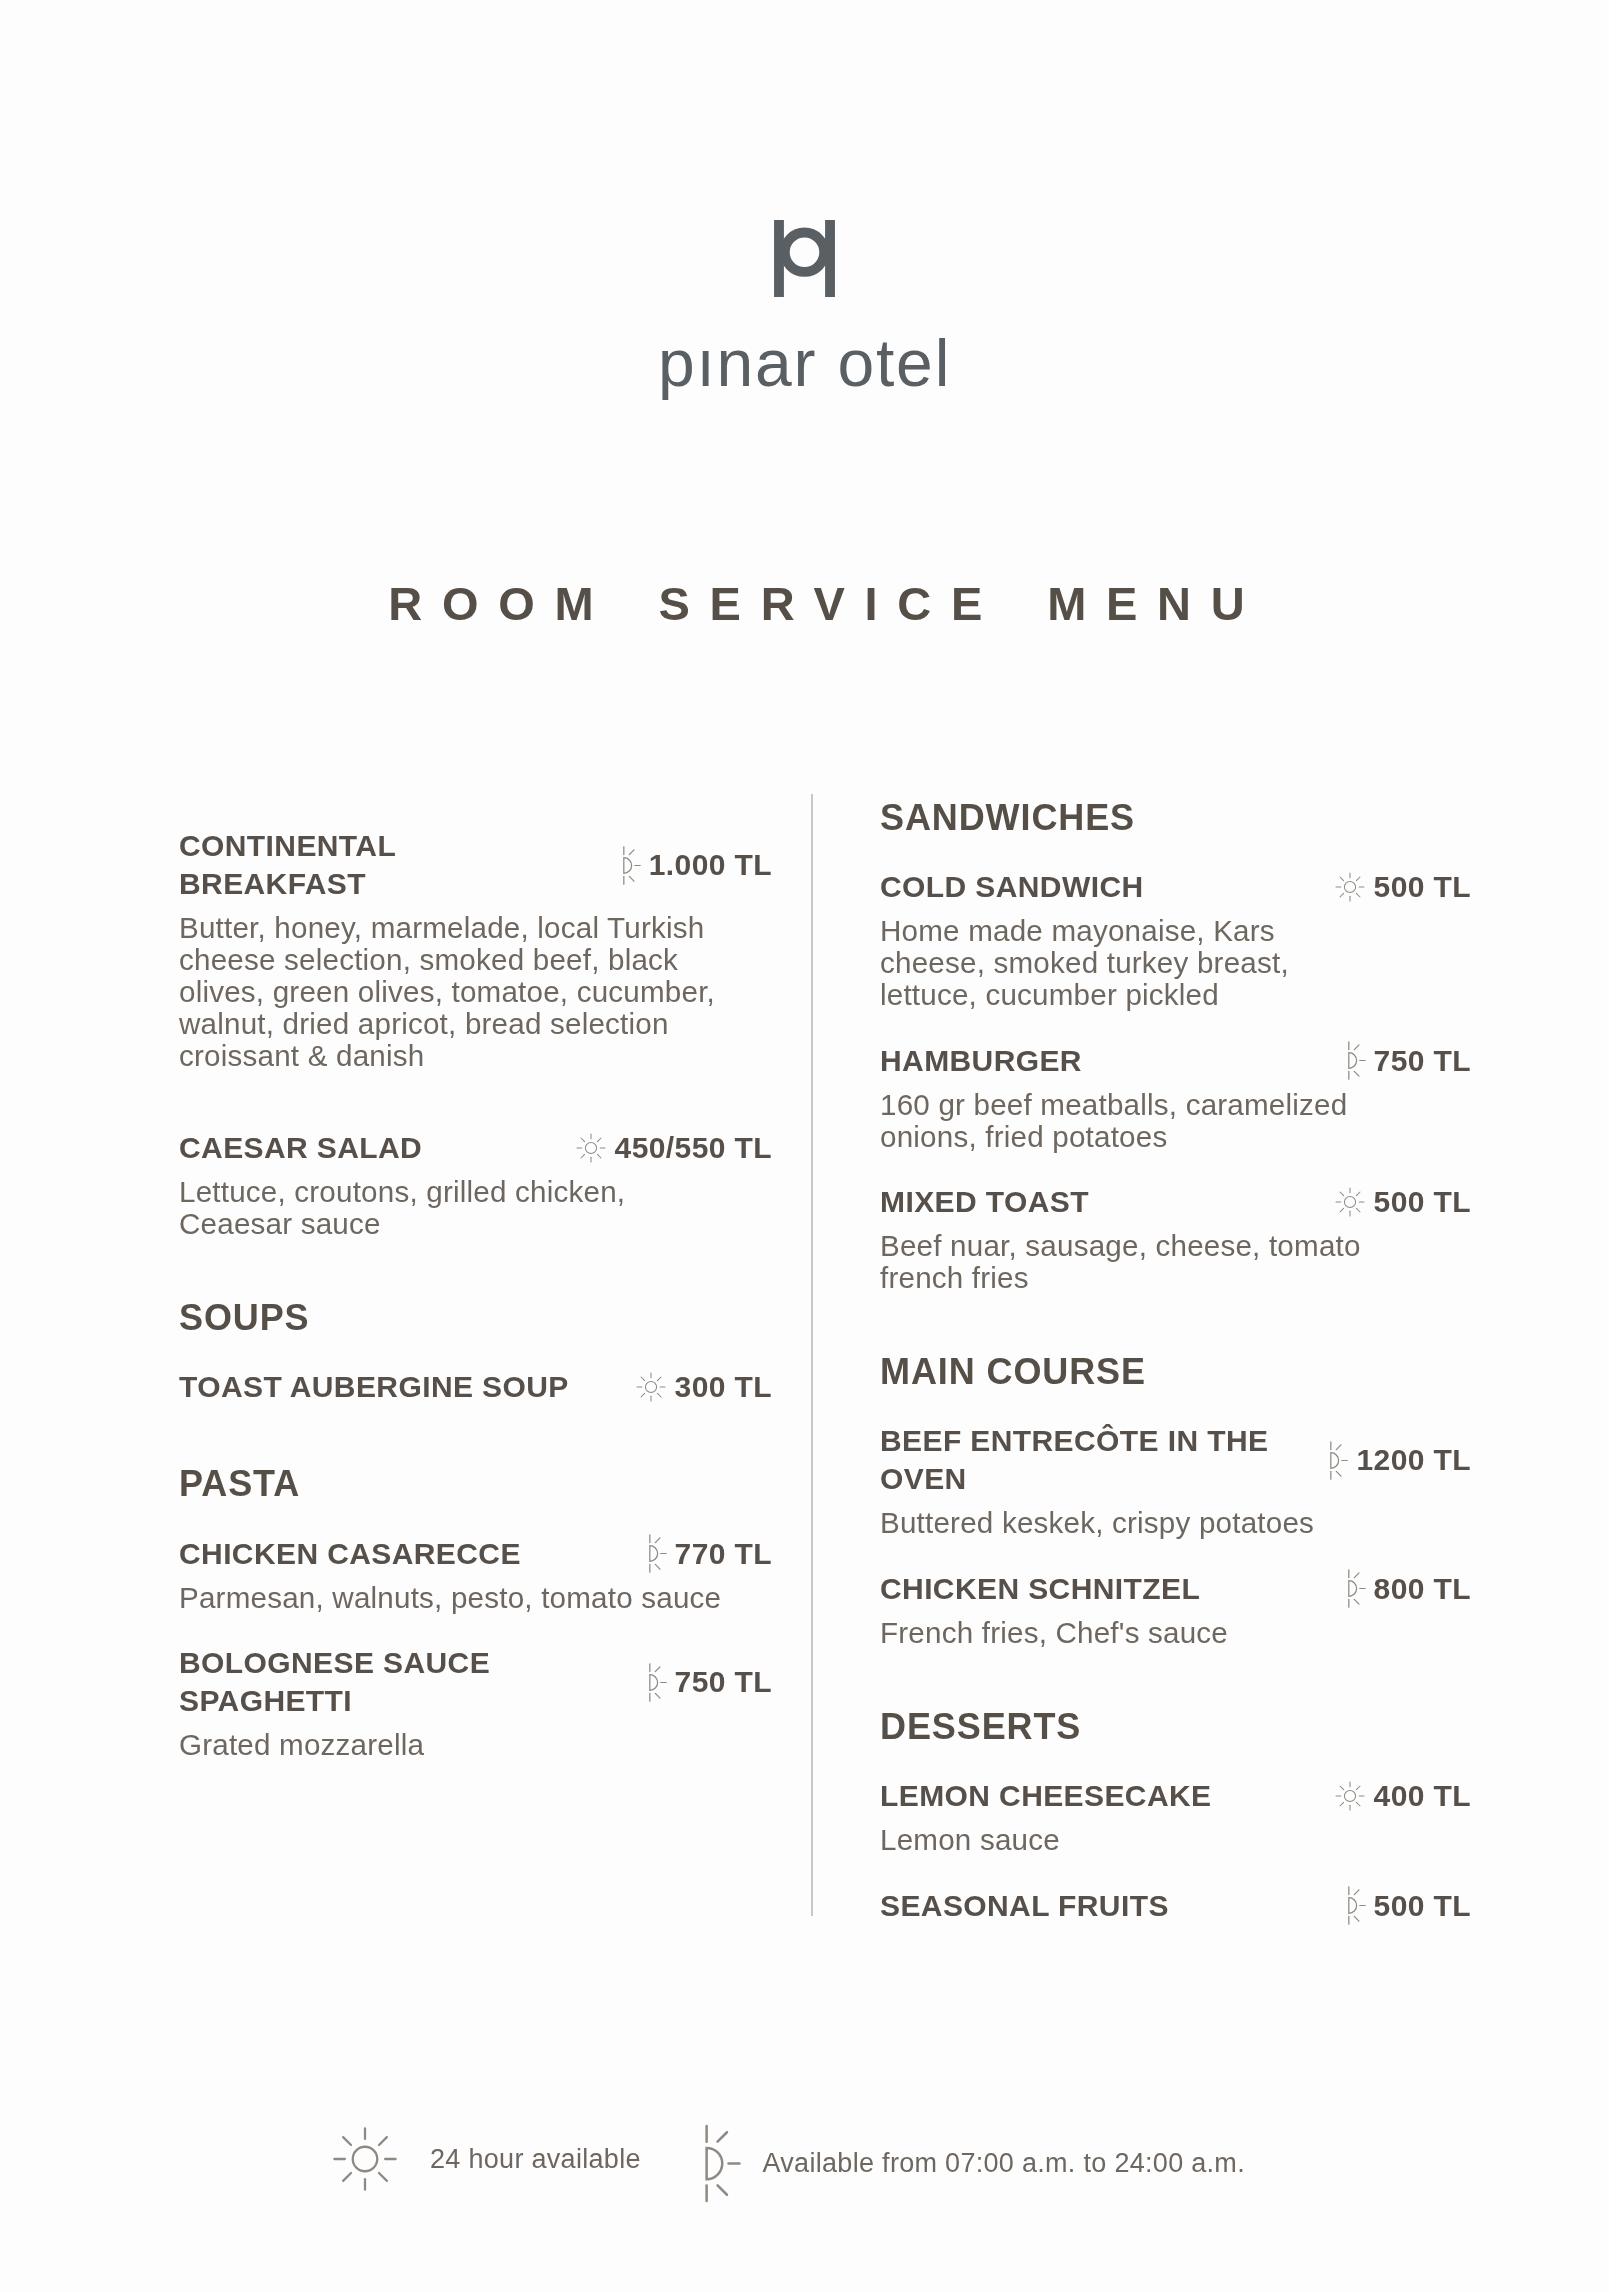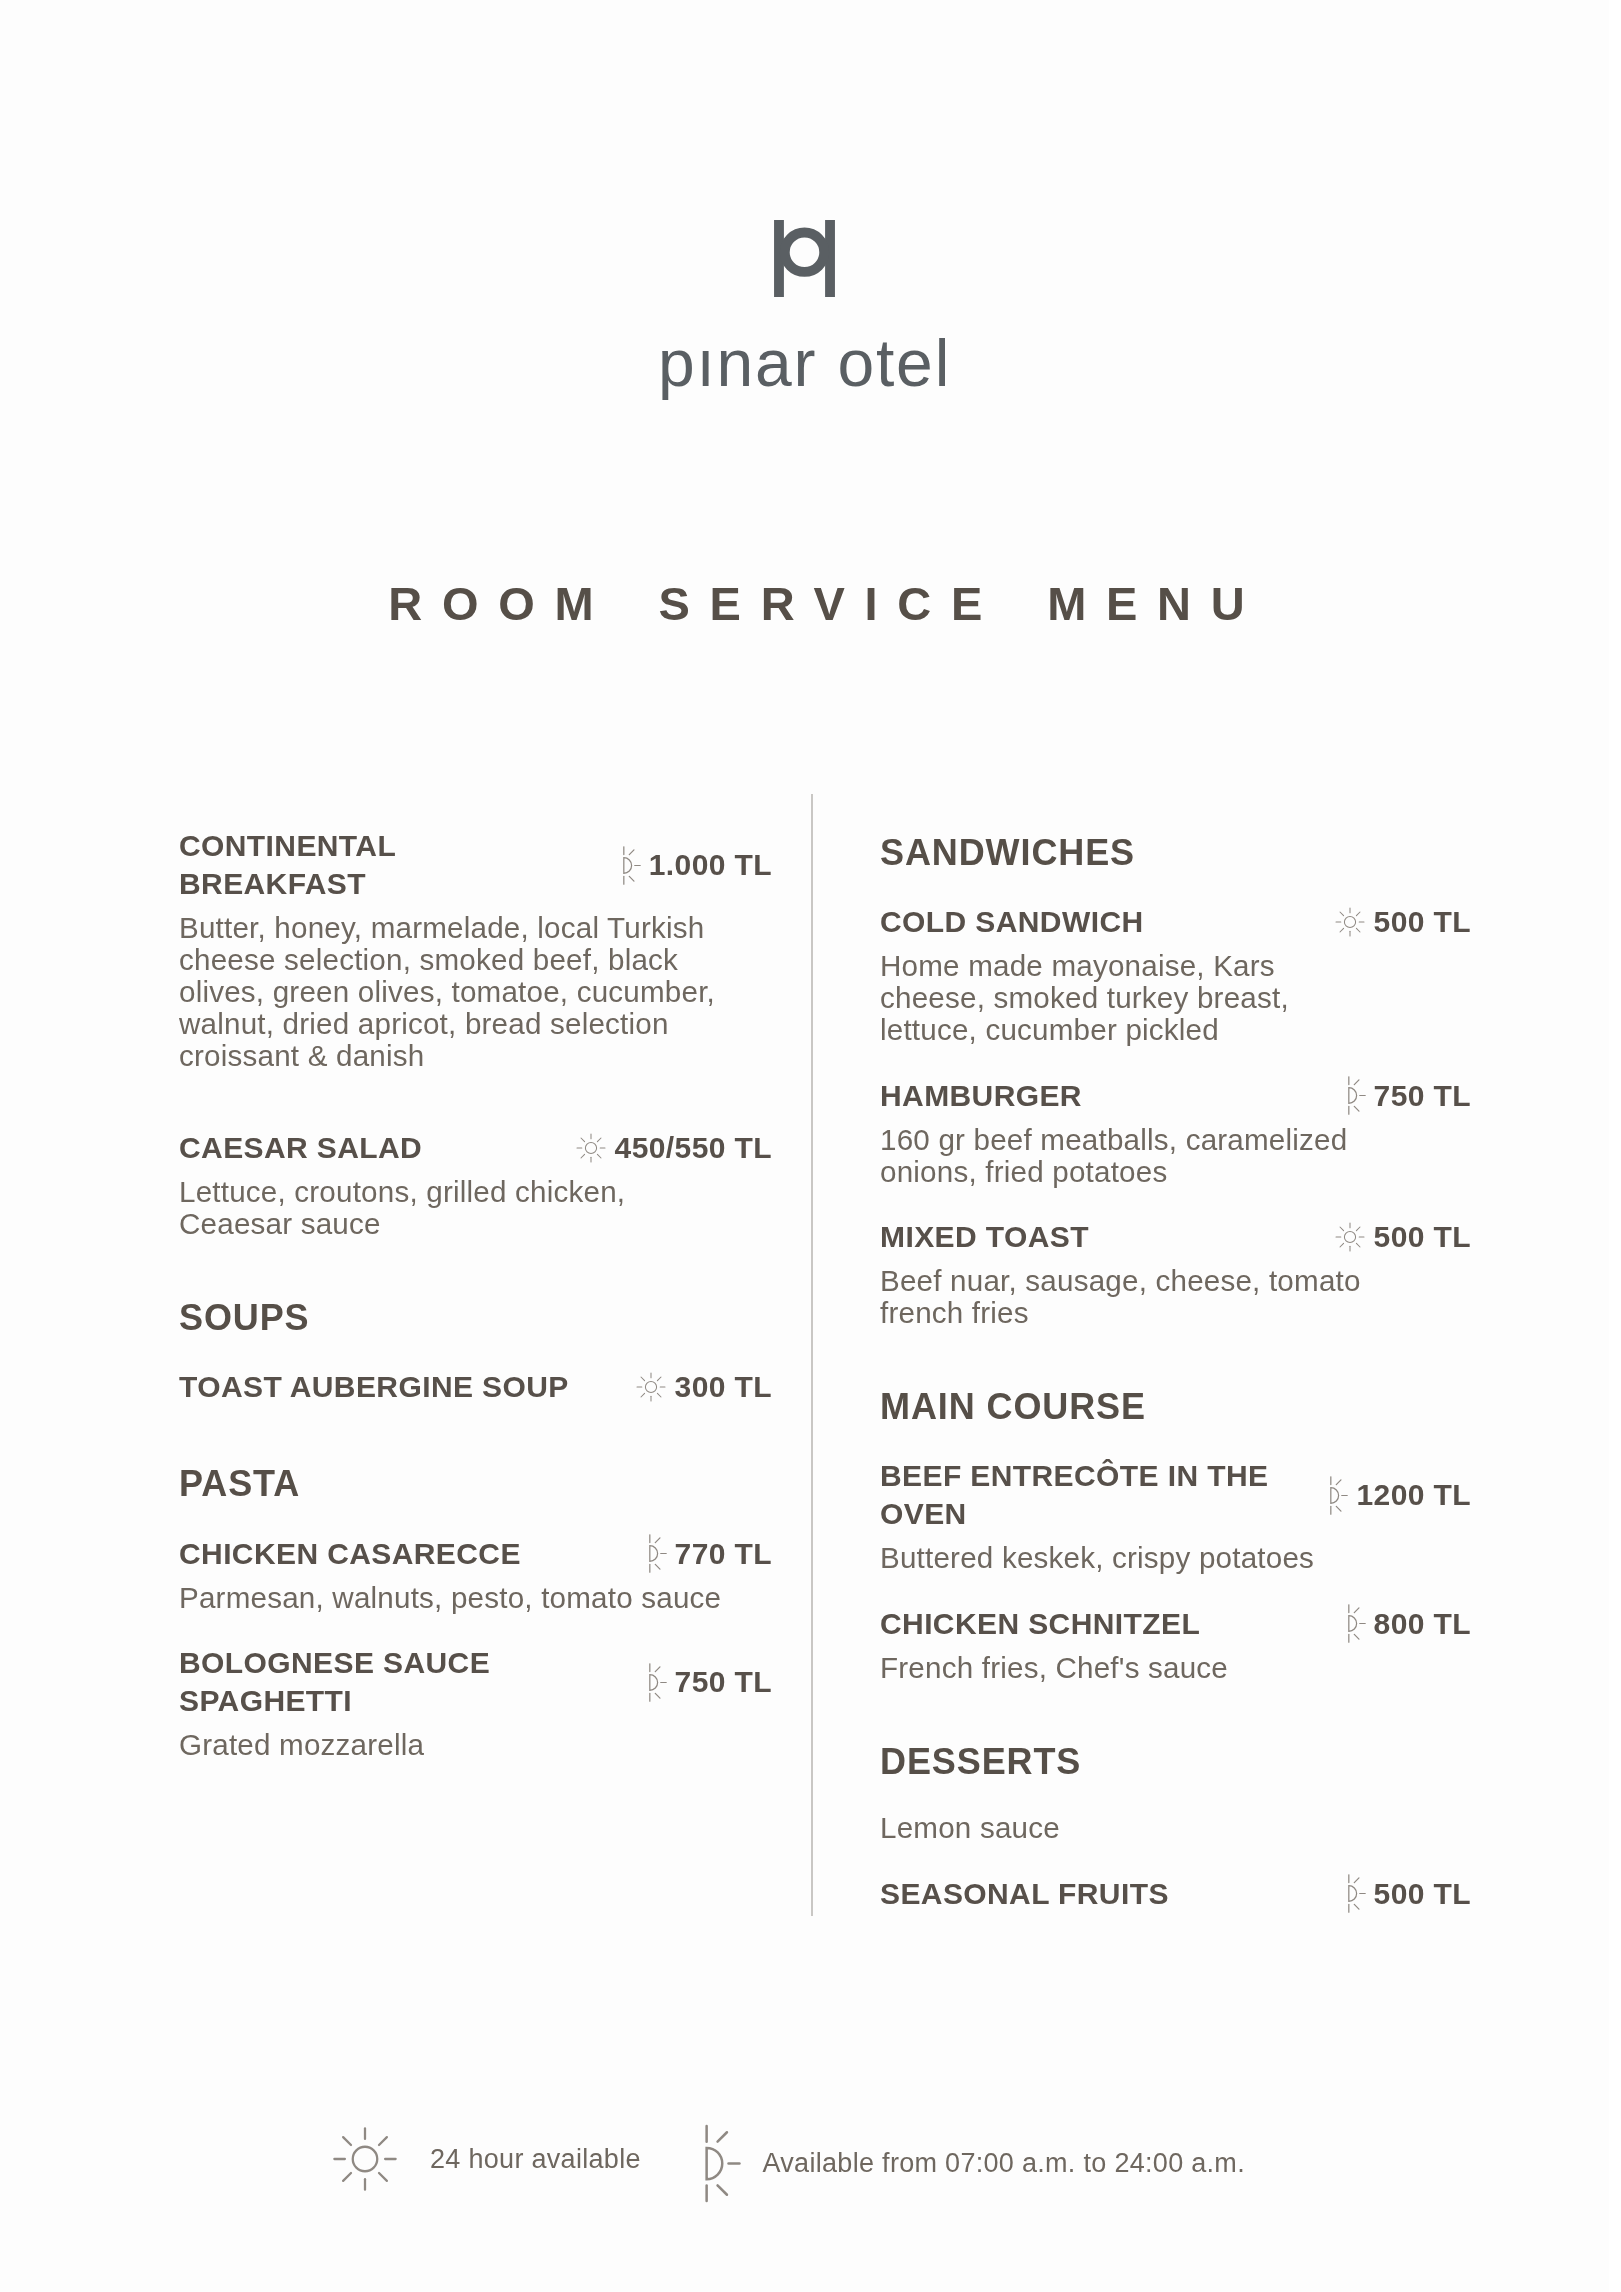--- a/index.html
+++ b/index.html
@@ -33,21 +33,20 @@
   .menu-column.right{left:880px;width:591px;}
   .divider{
     position:absolute;left:811px;top:794px;width:1.8px;height:1122px;
     background:#c9c7c4;
   }
   .section{margin-top:57px;}
   .menu-column > .section:first-child{margin-top:0;}
   .section-header{
     font-size:36px;font-weight:700;color:#564f48;letter-spacing:0.9px;
     line-height:41px;
-    margin-top:35px;
   }
   .size-note{
     text-align:right;font-size:26px;font-weight:400;color:#8e8881;
     letter-spacing:1.8px;margin-top:14.3px;line-height:29px;
   }
   .menu-item{margin-top:30px;}
   .item-row{
     display:flex;justify-content:space-between;align-items:center;gap:30px;
   }
   .item-name{
@@ -301,20 +300,30 @@
     <div class="item-desc">French fries, Chef's sauce</div>
   </div>
 </div>
   </div>
 
   <div class="section">
     <div class="section-header">DESSERTS</div>
 
     <div class="section-items">
   <div class="menu-item">
+    <div class="item-row">
+      <span class="item-name">LEMON CHEESECAKE</span>
+      <span class="item-price">
+        <svg class="inline-sun sun-icon" viewBox="0 0 80 80">
+                  <use href="#def-sun-full"></use>
+                </svg>
+
+        <span>400 TL</span>
+      </span>
+    </div>
     <div class="item-desc">Lemon sauce</div>
   </div>
 
   <div class="menu-item">
     <div class="item-row">
       <span class="item-name">SEASONAL FRUITS</span>
       <span class="item-price">
 
         <svg class="inline-halfsun sun-icon" viewBox="0 0 64 100">
                   <use href="#def-sun-half"></use>

